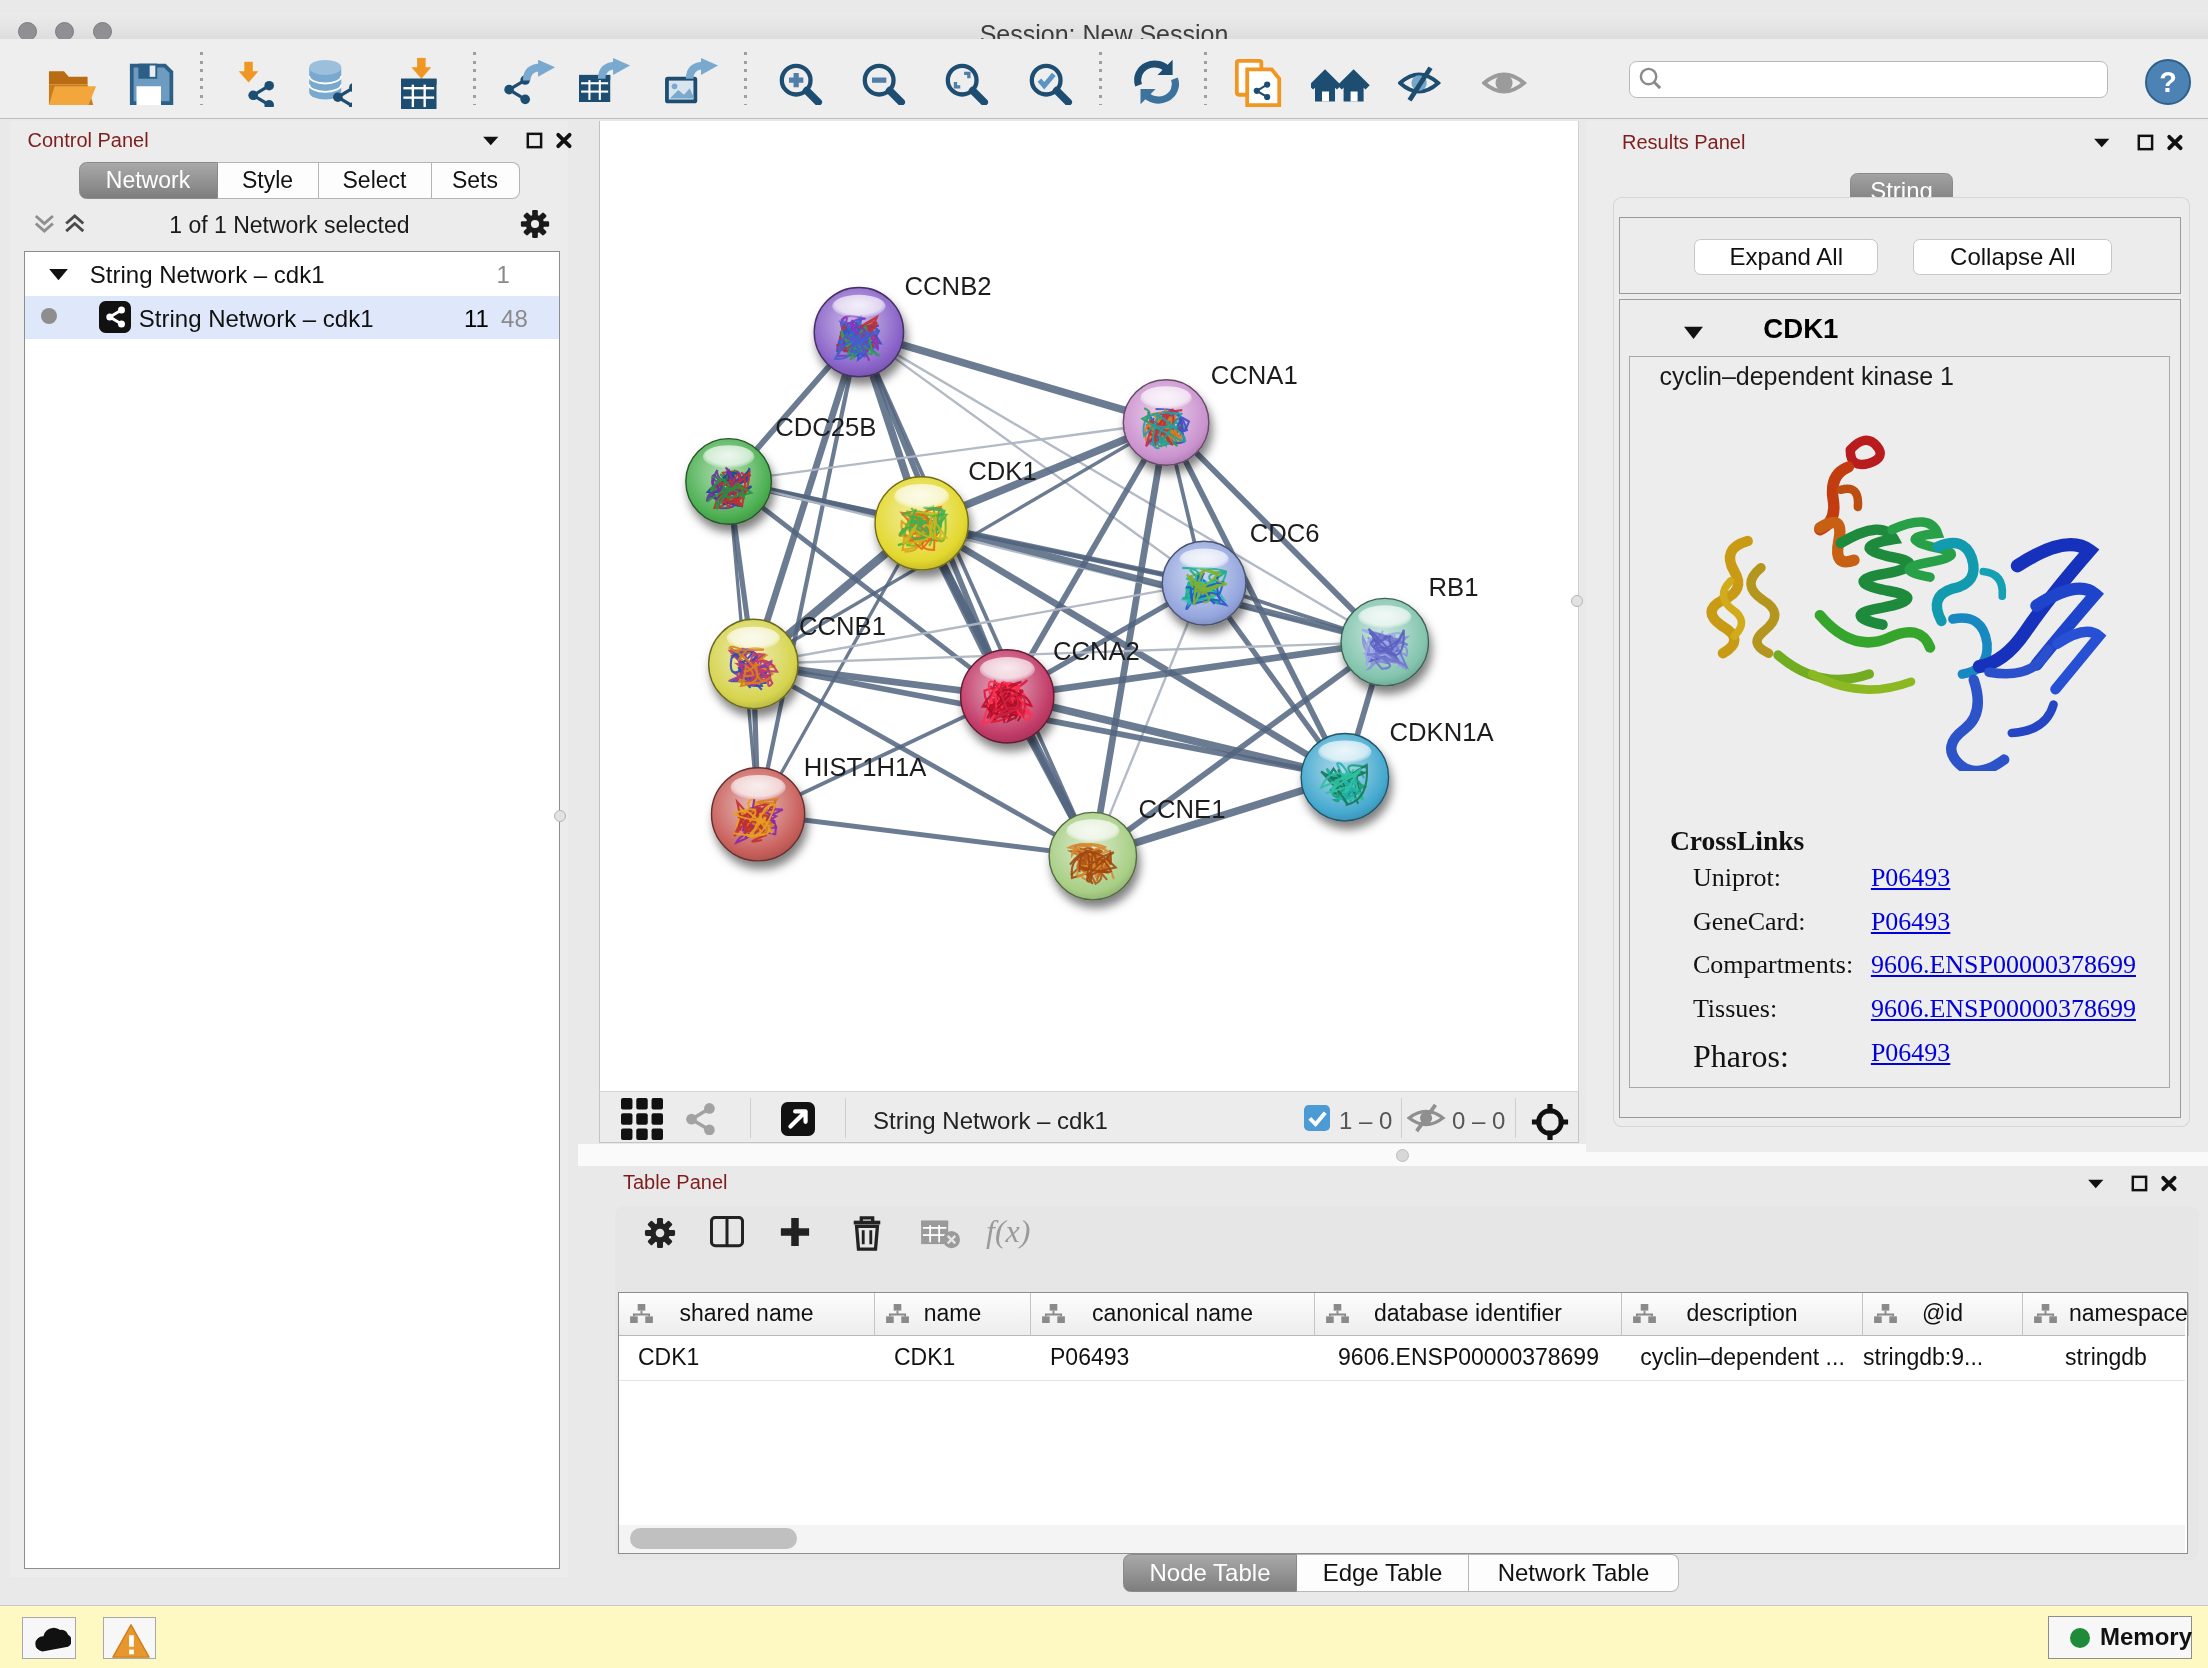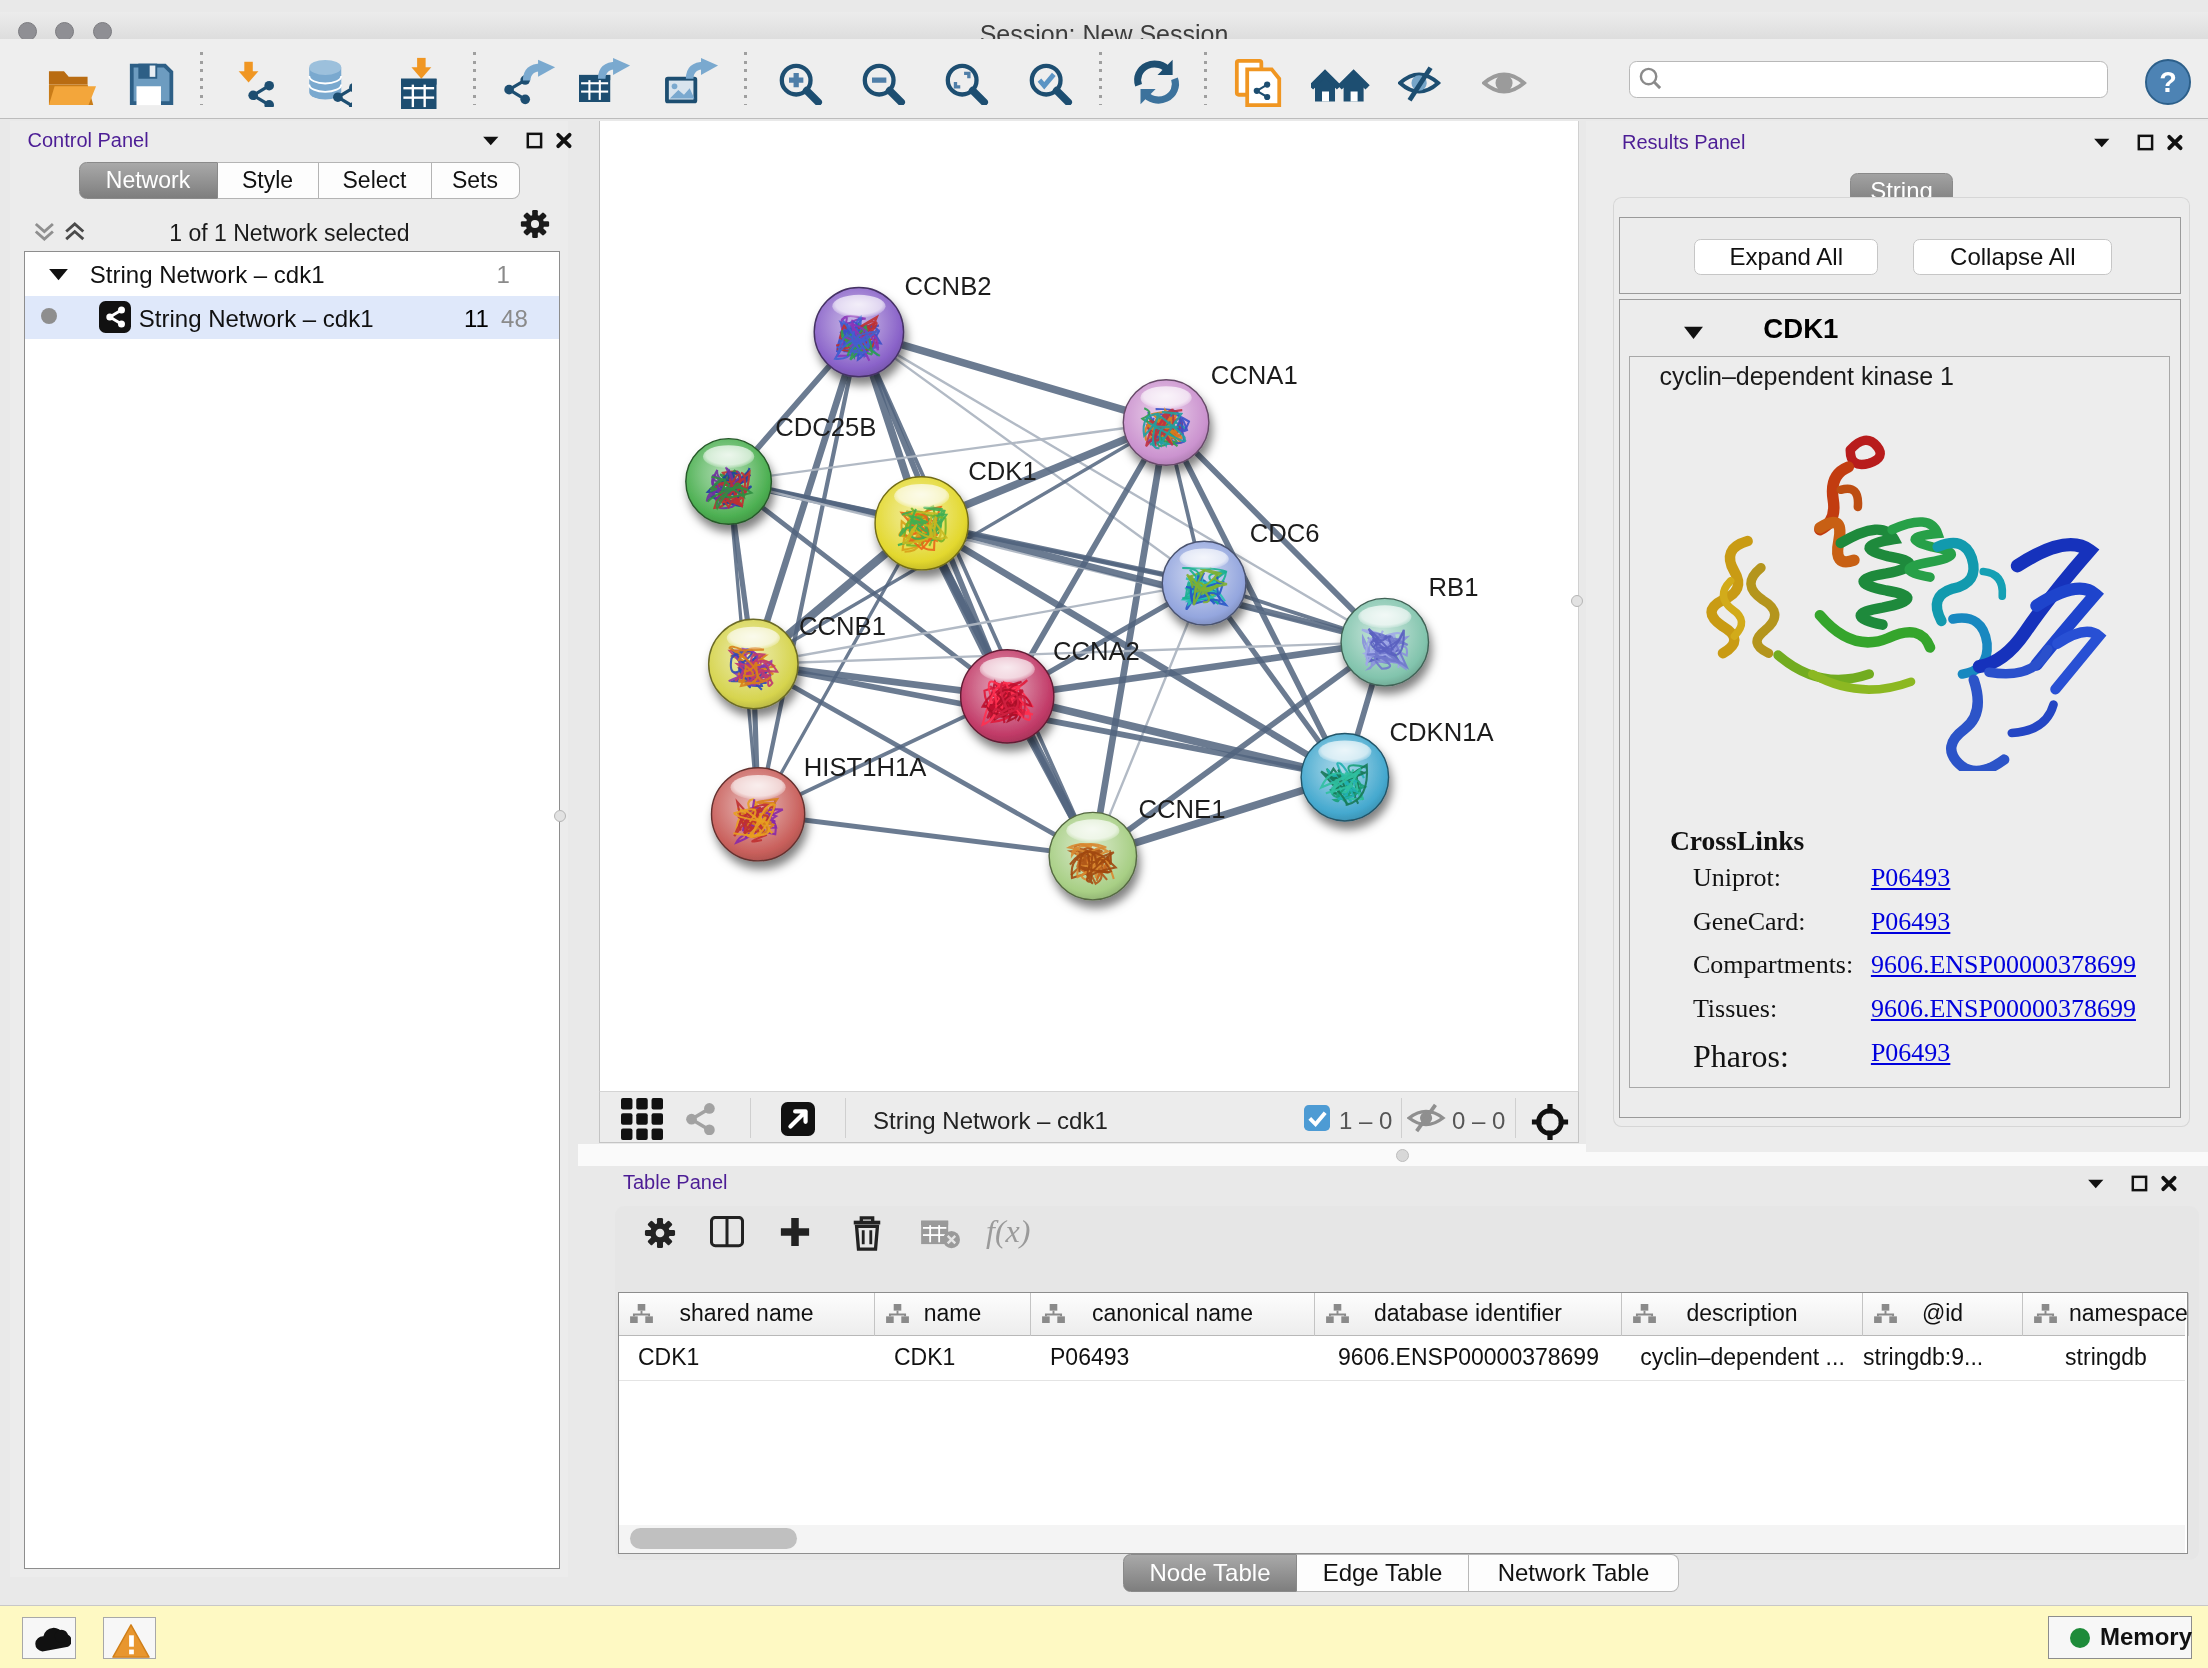--- a/index.html
+++ b/index.html
@@ -8,31 +8,31 @@
 .tl { position:absolute; top:9.5px; width:19px; height:19px; border-radius:50%;
   background:#8f8f94; border:1px solid #7c7c80; }
 .wtitle { position:absolute; left:0; right:0; top:7.6px; text-align:center;
   font-size:25px; color:#3d3d3d; }
 .toolbar { position:absolute; left:0; top:39px; width:2208px; height:80px; background:#eeeeee;
   border-bottom:1px solid #bcbcbc; }
 .tsep { position:absolute; top:13.3px; height:53px; width:2.9px;
   background:repeating-linear-gradient(to bottom, #9f9f9f 0 2.9px, transparent 2.9px 8.6px); }
 .search { position:absolute; left:1629px; top:22px; width:479px; height:37px; background:#fff;
   border:1.9px solid #b8b8b8; border-radius:7.6px; }
-.phead { position:absolute; font-size:20px; color:#4c1d95; }
+.phead { position:absolute; font-size:20px; color:#7f1d1d; }
 .cpanel { position:absolute; left:9.5px; top:121px; width:558px; height:1456px; background:#ececec; }
 .tabs { position:absolute; display:flex; }
 .tab { height:37px; background:#fdfdfd; border:1px solid #b4b4b4; border-left-width:0;
   text-align:center; font-size:23px; line-height:35px; color:#111; }
 .tab:first-child { border-left-width:1px; border-radius:7.6px 0 0 0; }
 .tab:last-child { border-radius:0 7.6px 7.6px 0; }
 .tab.sel { background:linear-gradient(#a9a9a9,#7e7e7e); color:#fff; border-color:#8a8a8a;
   border-radius:7.6px 0 0 7.6px; }
 .cp-bar { position:absolute; left:11.4px; top:84px; width:537px; height:44px; font-size:23px;
-  color:#1a1a1a;margin-top:8px; }
+  color:#1a1a1a; }
 .cp-tree { position:absolute; left:14.3px; top:130px; width:536px; height:1318px; background:#fff;
   border:1.9px solid #8d8d8d; font-size:24px; color:#111; }
 .cp-row-sel { position:relative; height:43px; background:#dfe8fa; }
 .netview { position:absolute; left:599px; top:121px; width:980px; height:970px; background:#fff;
   border-left:1px solid #c0c0c0; border-right:1px solid #d0d0d0; }
 .netbar { position:absolute; left:599px; top:1091px; width:980px; height:52px; background:#ececec;
   border:1px solid #c4c4c4; border-top:1px solid #d4d4d4; }
 .vline { position:absolute; top:5.7px; height:40px; width:0; border-left:1.9px solid #cfcfcf; }
 .hsplit { position:absolute; left:578px; top:1144px; width:1630px; height:22px; background:#fafafa; }
 .hsplit .knob { position:absolute; left:818px; top:4.8px; width:13.3px; height:13.3px; border-radius:50%;

